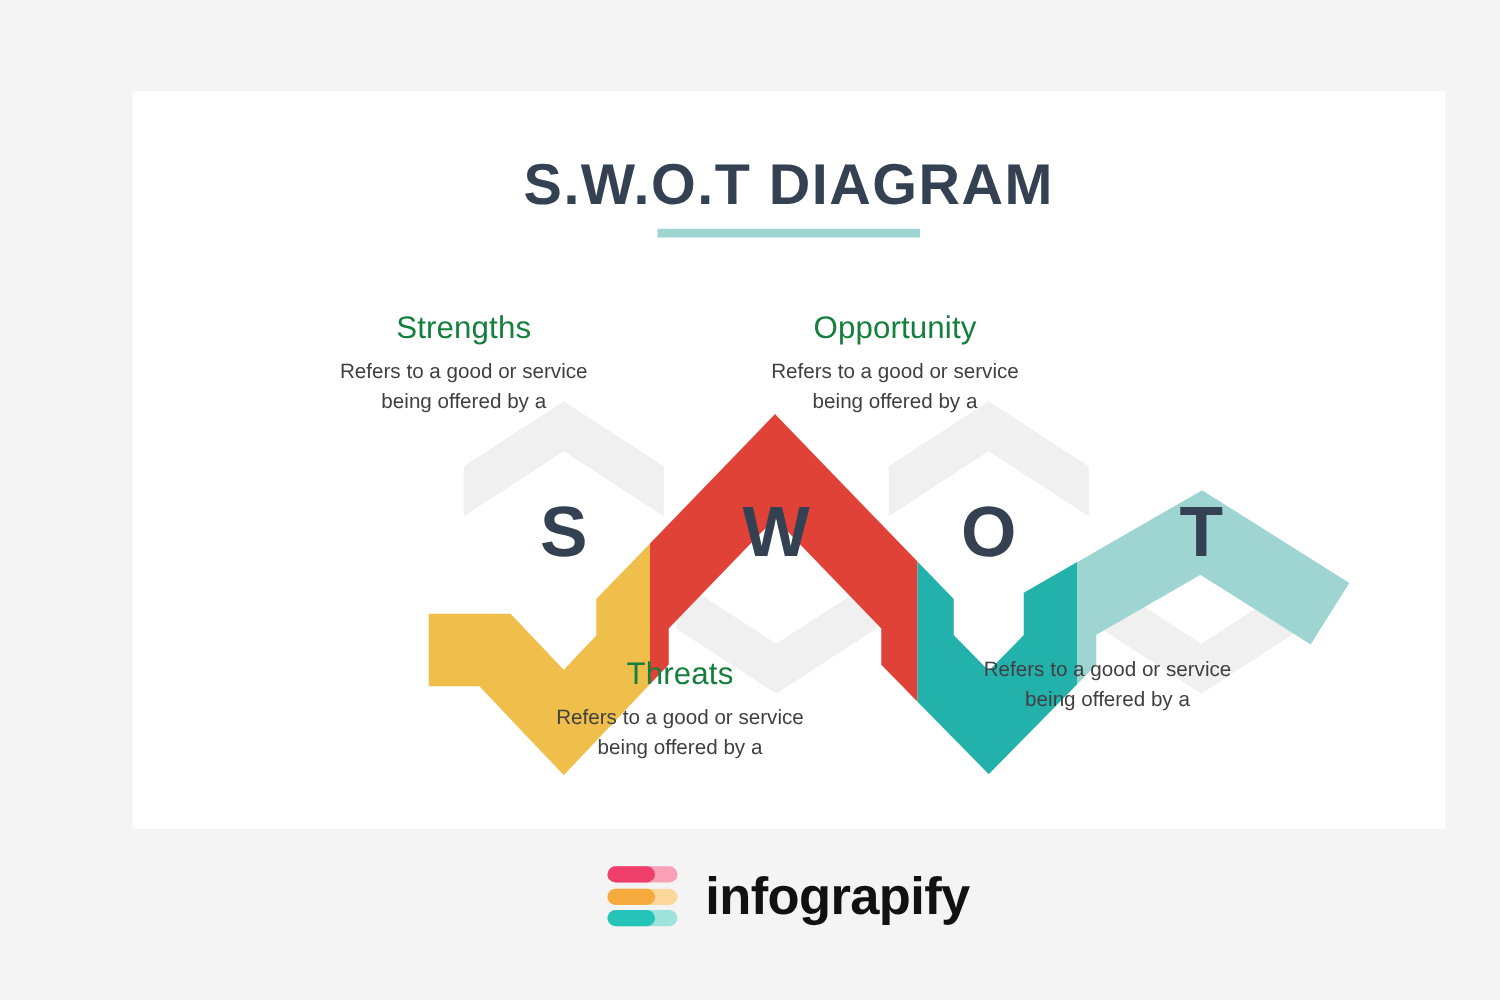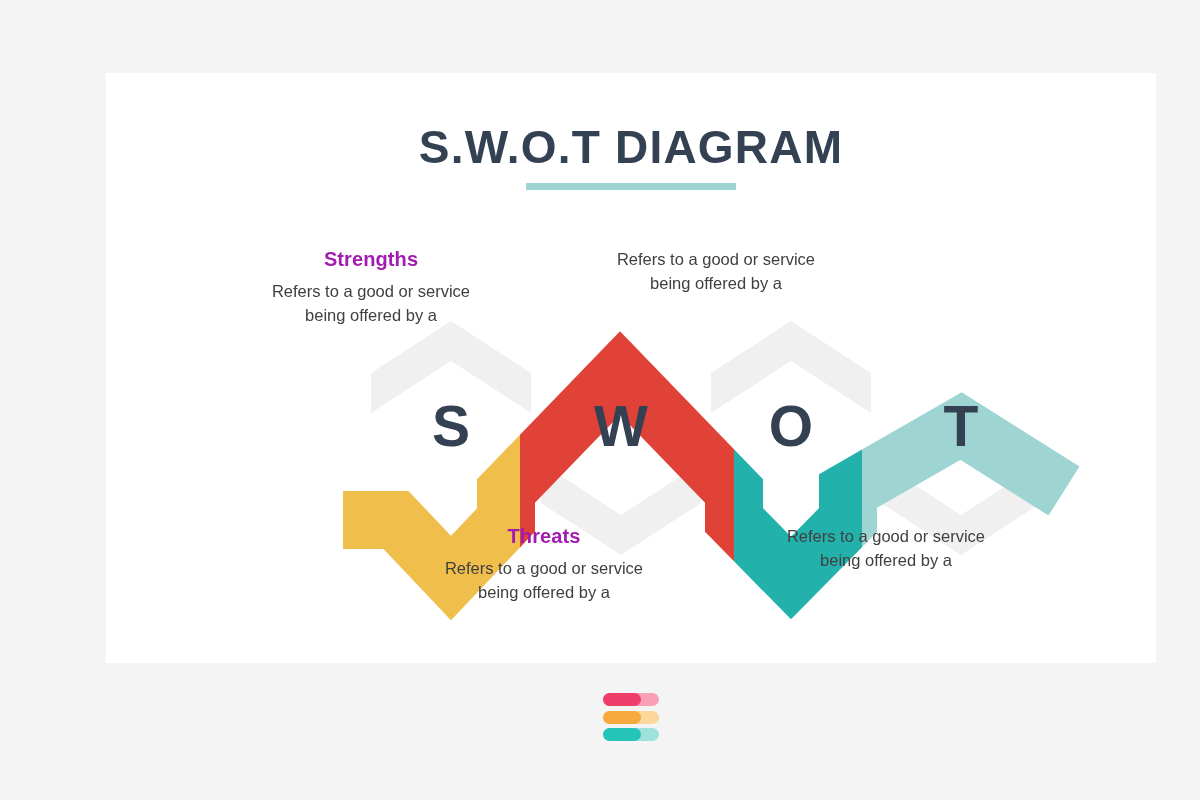--- a/index.html
+++ b/index.html
@@ -53,23 +53,23 @@
     top: 0;
     width: 1050px;
     height: 590px;
   }
   .label-block {
     position: absolute;
     width: 300px;
     text-align: center;
   }
   .label-block .heading {
-    font-size: 20px;
-    font-weight: bold;
-    color: #a21caf;
+    font-size: 25px;
+    font-weight: normal;
+    color: #15803d;
     margin: 0 0 9px 0;
     letter-spacing: 0.1px;
   }
   .label-block .body {
     font-size: 16.5px;
     line-height: 1.45;
     color: #404040;
     margin: 0;
   }
   .lb-strengths   { left: 115px;  top: 175px; }
@@ -252,20 +252,21 @@
       
       <div class="label-block lb-strengths">
         <p class="heading">Strengths</p>
         <p class="body">
           <span>Refers to a good or service</span><br>
           <span>being offered by a</span>
         </p>
       </div>
 
       <div class="label-block lb-opportunity">
+        <p class="heading">Opportunity</p>
         <p class="body">
           <span>Refers to a good or service</span><br>
           <span>being offered by a</span>
         </p>
       </div>
 
       <div class="label-block lb-weakness">
         <p class="heading">Threats</p>
         <p class="body">
           <span>Refers to a good or service</span><br>
@@ -291,15 +292,16 @@
       </div>
       <div class="logo-bar">
         <div class="light" style="background: rgb(251, 215, 155);"></div>
         <div class="dark" style="background: rgb(246, 169, 60);"></div>
       </div>
       <div class="logo-bar">
         <div class="light" style="background: rgb(159, 226, 220);"></div>
         <div class="dark" style="background: rgb(37, 196, 184);"></div>
       </div>
     </div>
+    <div class="logo-text">infograpify</div>
   </div>
 
 </div>
 
 </body></html>

